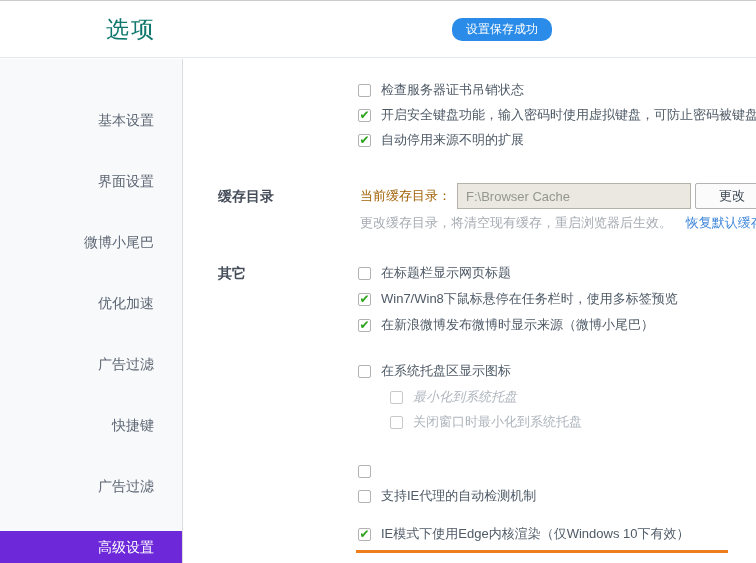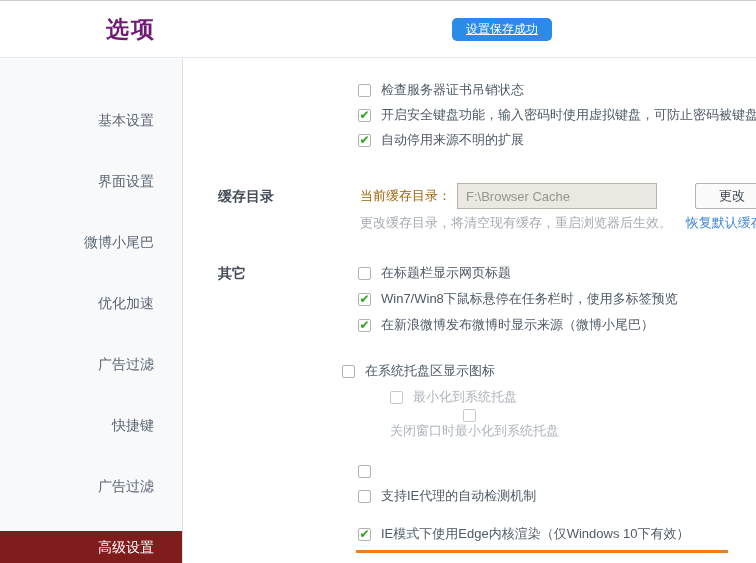--- a/index.html
+++ b/index.html
@@ -6,51 +6,51 @@
   html,body { margin:0; padding:0; background:#fff; }
   body { font-family:"Liberation Sans","DejaVu Sans",sans-serif; }
 
   .page { position:relative; width:756px; height:563px; background:#fff;
           overflow:hidden; border-top:1px solid #cccccc; }
 
   
   .header { position:absolute; top:0; left:0; right:0; height:57px;
             background:#fff; border-bottom:1px solid #e3e8ee; }
   .page-title { position:absolute; left:106px; top:13px; font-size:23px;
-                color:#701a75; letter-spacing:2px;font-weight:bold; }
+                color:#0f766e; letter-spacing:2px; }
   .toast { position:absolute; left:452px; top:17px; height:23px; line-height:23px;
            padding:0 14px; background:#2a8ce8; color:#fff; font-size:12px;
-           border-radius:5px; border:none; white-space:nowrap;text-decoration:underline; }
+           border-radius:10px; border:none; white-space:nowrap; }
 
   
   .sidebar { position:absolute; left:0; top:58px; bottom:0; width:183px;
              background:#f8f9fb; border-right:1px solid #dcdcdc; padding-top:17px; }
   .side-item { height:33px; line-height:33px; text-align:right; padding-right:28px;
                font-size:14px; color:#5c6673; cursor:pointer; white-space:nowrap;margin-top:28px; }
-  .side-item.active { background:#7f1d1d; color:#ffffff; }
+  .side-item.active { background:#6d28d9; color:#ffffff; }
   .side-underline { height:3px; background:#ee7d1b; margin-left:55px; width:125px; }
 
   
   .content { position:absolute; left:184px; top:58px; right:0; bottom:0; background:#fff; }
   .row { position:absolute; display:flex; align-items:center; height:26px;
          font-size:13px; color:#4e5a66; white-space:nowrap; }
   .row.disabled { color:#aeb5bd; }
   .cb { width:13px; height:13px; border:1px solid #b2b2b2; border-radius:2px;
         background:#fff; margin-right:10px; display:flex; align-items:center;
         justify-content:center; font-size:12px; line-height:12px; color:#2da31d;
         font-weight:bold; flex:none; cursor:pointer; }
   .row.disabled .cb { border-color:#c9c9c9; }
   .section-title { position:absolute; left:34px; height:26px; line-height:26px;
                    font-size:14px; font-weight:bold; color:#454d59; white-space:nowrap; }
 
   
   .cache-row { position:absolute; top:124px; left:0; right:0; height:26px; }
   .cache-label { position:absolute; left:176px; line-height:26px; font-size:13px;
                  color:#a16207; white-space:nowrap; }
-  .cache-input { position:absolute; left:273px; top:0; width:200px; height:26px;
+  .cache-input { position:absolute; left:273px; top:0; width:234px; height:26px;
                  background:#eae8e0; border:1px solid #b5b2a8; color:#94978f;
                  font-size:13px; padding:0 8px; font-family:inherit; }
   .change-btn { position:absolute; left:511px; top:0; width:74px; height:26px;
                 background:#fbfbfb; border:1px solid #b3b3b3; border-radius:2px;
                 font-size:13px; color:#3c4652; font-family:inherit; }
   .note-row { position:absolute; top:151px; left:176px; height:26px; line-height:26px;
               font-size:13px; color:#a6abb2; white-space:nowrap; }
   .restore-link { color:#3f86d8; text-decoration:none; margin-left:10px; cursor:pointer; }
 
   .bottom-underline { position:absolute; top:491px; left:172px; width:372px;
@@ -112,29 +112,29 @@
     </div>
     <div class="row" style="top:227px; left:174px;">
       <span class="cb checked">✔</span>
       <span>Win7/Win8下鼠标悬停在任务栏时，使用多标签预览</span>
     </div>
     <div class="row" style="top:253px; left:174px;">
       <span class="cb checked">✔</span>
       <span>在新浪微博发布微博时显示来源（微博小尾巴）</span>
     </div>
 
-    <div class="row" style="top:299px; left:158px;">
+    <div class="row" style="top:299px; left:174px;">
       <span class="cb"></span>
       <span>在系统托盘区显示图标</span>
     </div>
-    <div class="row disabled" style="top:325px; left:206px;">
+    <div class="row disabled" style="top:325px; left:206px;font-style:italic;">
       <span class="cb"></span>
       <span>最小化到系统托盘</span>
     </div>
-    <div class="row disabled" style="top:350px; left:206px;flex-direction:column;">
+    <div class="row disabled" style="top:350px; left:206px;">
       <span class="cb"></span>
       <span>关闭窗口时最小化到系统托盘</span>
     </div>
 
     <div class="row" style="top:399px; left:174px;">
       <span class="cb"></span>
     </div>
     <div class="row" style="top:424px; left:174px;">
       <span class="cb"></span>
       <span>支持IE代理的自动检测机制</span>

